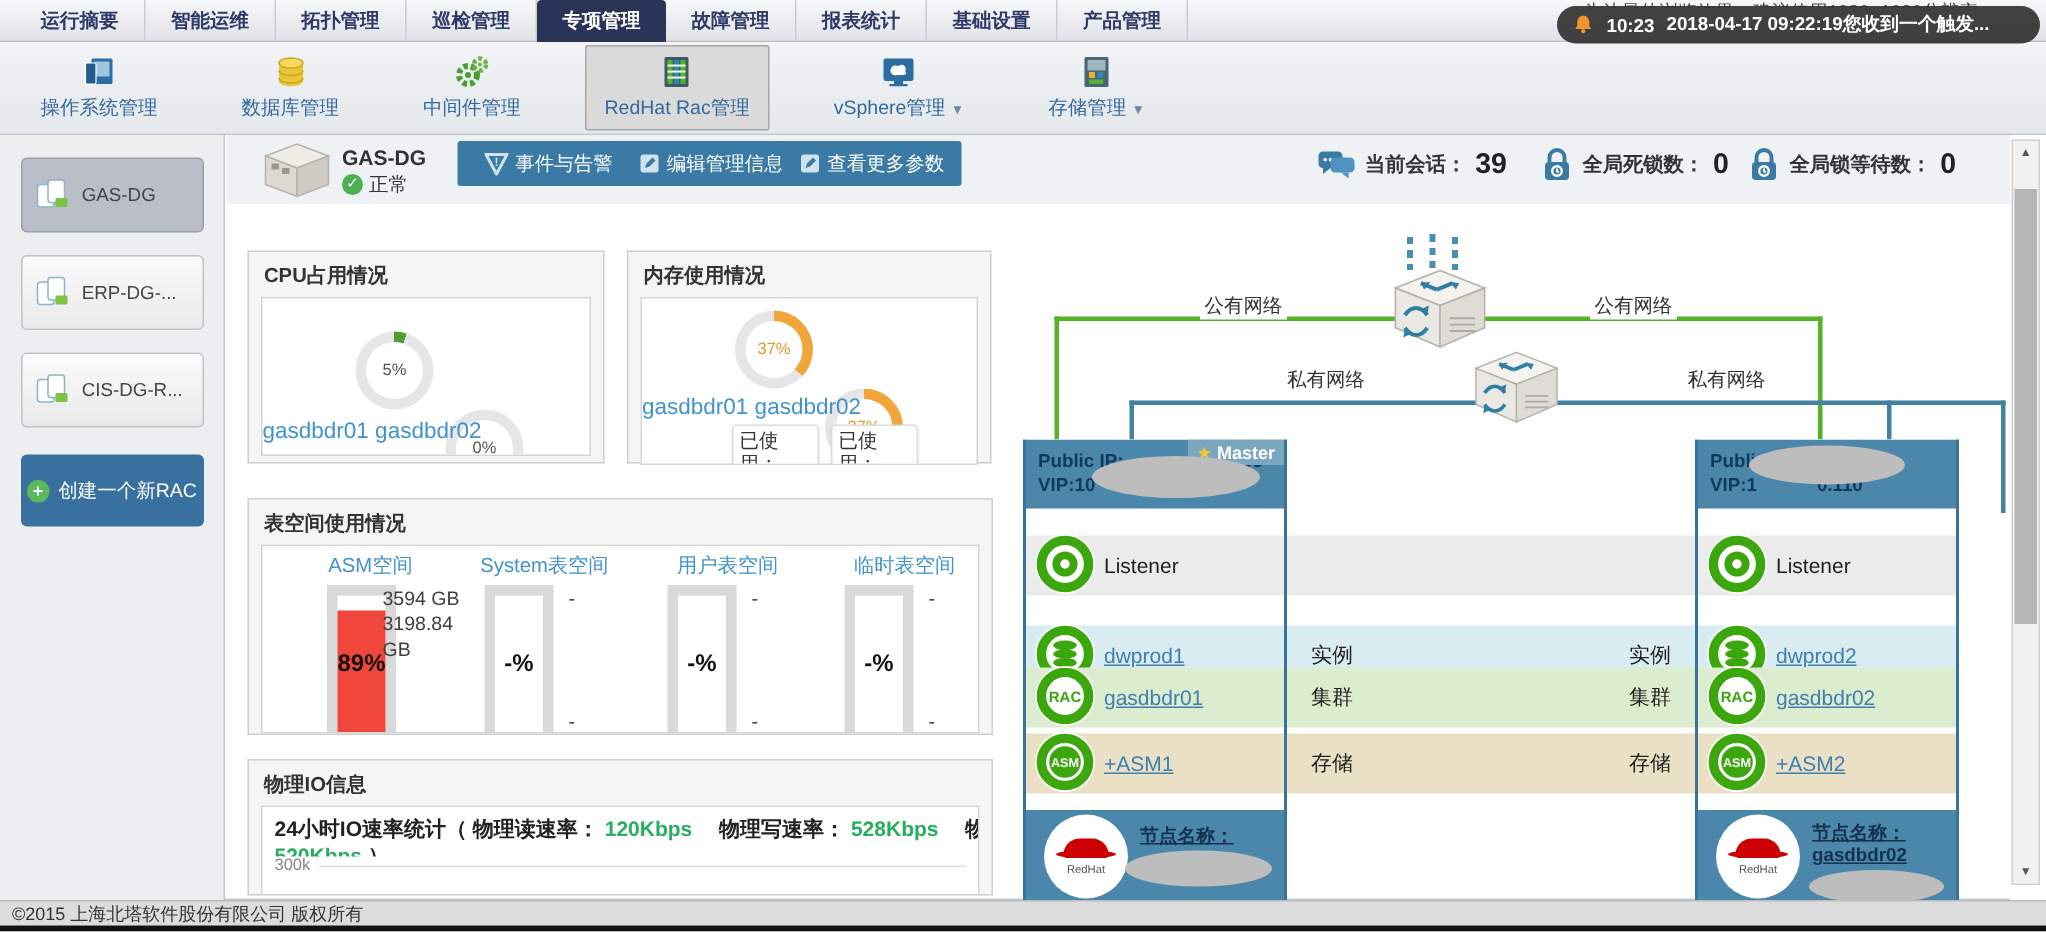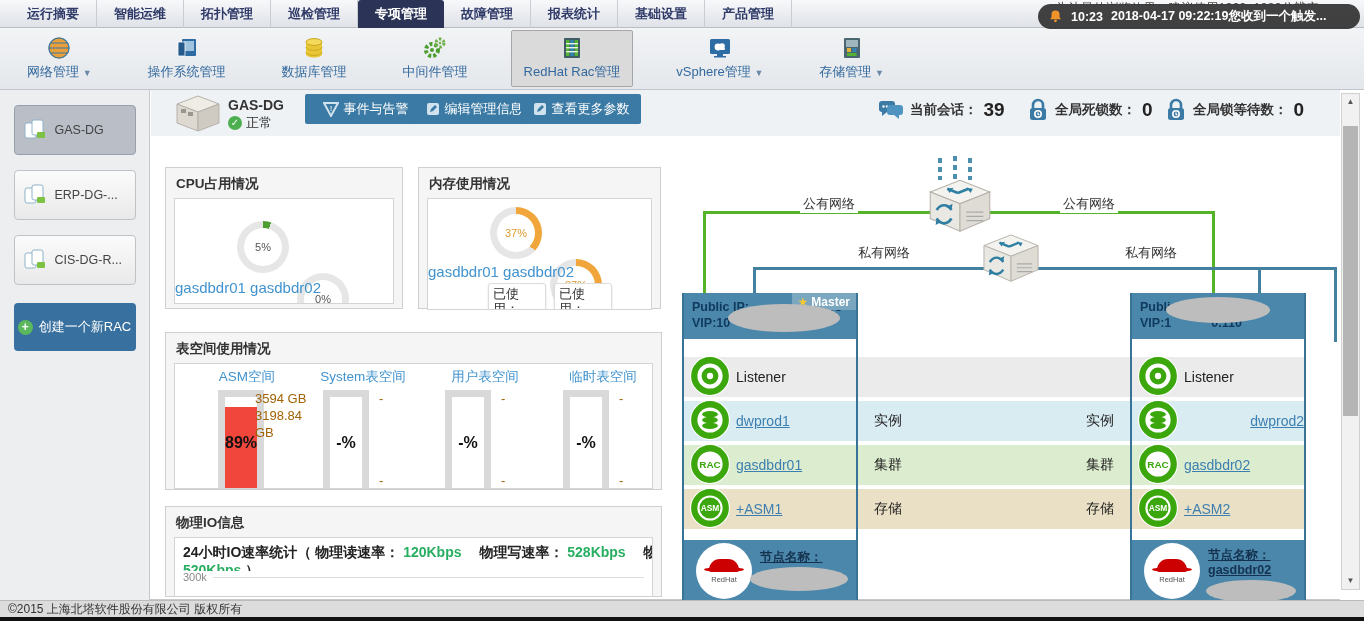--- a/index.html
+++ b/index.html
@@ -57,39 +57,39 @@
   .g37 span{color:#e09b2d;}
   .gaugelinks{font-size:15px;color:#4193ce;text-align:left;white-space:nowrap;}
   .usedbox{width:58px;background:#fff;border:1px solid #ddd;border-radius:3px;box-shadow:0 1px 2px rgba(0,0,0,.15);
            padding:2px 4px;box-sizing:border-box;font-size:13px;color:#333;line-height:15px;}
   .tscol{position:absolute;width:116px;}
   .tstitle{font-size:13.5px;color:#4193ce;text-align:center;white-space:nowrap;}
   .vbar{position:absolute;width:32px;height:92px;border:7px solid #d9d9d9;background:#fff;}
   .vfill{position:absolute;left:0;bottom:0;width:100%;background:#f0463c;}
   .vlabel{position:absolute;inset:0;display:flex;align-items:center;justify-content:center;
           font-size:16px;font-weight:bold;color:#111;z-index:2;}
-  .vvals{position:absolute;font-size:13px;color:#a16207;line-height:17px;width:62px;}
+  .vvals{position:absolute;font-size:13px;color:#404040;line-height:17px;width:62px;}
   .iostat{font-size:14px;color:#222;font-weight:bold;white-space:nowrap;}
   .iogreen{color:#27ae60;}
   .ioaxis{display:flex;align-items:center;font-size:11px;color:#888;gap:6px;}
   .gridline{flex:1;height:1px;background:#ddd;}
   
   .netline{position:absolute;}
   .netlabel{position:absolute;font-size:13px;color:#333;background:#fff;padding:0 3px;white-space:nowrap;}
   .dash{position:absolute;width:4px;background:repeating-linear-gradient(#4a8fae 0 5px,transparent 5px 9px);}
   .nodepanel{position:absolute;width:176px;height:307px;background:#fff;border-left:2px solid #38749a;
              border-right:2px solid #38749a;box-sizing:border-box;overflow:hidden;}
   .nodehead{position:relative;height:46px;background:#4b87aa;color:#0f3a5e;font-size:12.5px;font-weight:bold;
             padding:6px 8px;box-sizing:border-box;line-height:16px;}
   .master{position:absolute;right:0;top:0;height:17px;background:#7ba6c0;color:#fff;font-size:12px;
           display:flex;align-items:center;gap:3px;padding:0 6px;}
   .star{color:#f5c832;font-size:12px;}
   .blob{position:absolute;background:#bdbdbd;border-radius:50%;z-index:6;}
   .nrow{position:absolute;height:40px;display:flex;align-items:center;}
-  .rowgray{background:#ebebeb;} .rowcyan{background:#d9ecf2;} .rowgreen{background:#dcedcf;} .rowtan{background:#eae0c5;}
+  .rowgray{background:#ebebeb;} .rowcyan{background:#d9ecf2;margin-top:16px;} .rowgreen{background:#dcedcf;} .rowtan{background:#eae0c5;}
   .nrow .nicon{position:absolute;left:5px;top:-2px;}
   .nrowlabel{margin-left:52px;font-size:14px;color:#222;}
   .nrowlink{margin-left:52px;font-size:14px;color:#3d7fb0;text-decoration:underline;}
   .midrow{position:absolute;left:858px;width:272px;height:40px;display:flex;align-items:center;
           justify-content:space-between;padding:0 16px;box-sizing:border-box;font-size:14px;color:#222;}
   .nodefoot{position:absolute;left:0;right:0;bottom:0;height:60px;background:#4b87aa;}
   .rhcircle{position:absolute;left:12px;top:3px;width:56px;height:56px;border-radius:50%;background:#fff;
             display:flex;flex-direction:column;align-items:center;justify-content:center;}
   .rhhat{width:30px;height:13px;background:#cc0000;border-radius:15px 15px 3px 3px;position:relative;}
   .rhhat::after{content:"";position:absolute;left:-5px;bottom:0;width:40px;height:5px;background:#cc0000;border-radius:50%;}
@@ -126,29 +126,20 @@
     <svg width="15" height="15" viewBox="0 0 16 16">
         <path d="M8 1.5a4.3 4.3 0 0 0-4.3 4.3v3L2.2 11h11.6l-1.5-2.2v-3A4.3 4.3 0 0 0 8 1.5z" fill="#f0932b"></path>
         <circle cx="8" cy="12.6" r="1.5" fill="#f0932b"></circle>
       </svg>
   </span>
   <span>10:23</span>
   <span>2018-04-17 09:22:19您收到一个触发...</span>
 </div>
 
 <div class="abs toolbar">
-  <div class="titem">
-    <span>
-      <svg width="24" height="24" viewBox="0 0 24 24">
-          <circle cx="12" cy="12" r="10" fill="#e9a03b" stroke="#b07b25"></circle>
-          <path d="M12 2a10 10 0 0 0 0 20M12 2a10 10 0 0 1 0 20M2 12h20M4 7h16M4 17h16" stroke="#3a78a5" stroke-width="1.2" fill="none"></path>
-        </svg>
-    </span>
-    <span class="tlabel"><span>网络管理</span> <span class="caret">▼</span></span>
-  </div>
   <div class="titem">
     <span>
       <svg width="24" height="24" viewBox="0 0 24 24">
           <rect x="7" y="3" width="14" height="17" rx="1" fill="#2e6da4"></rect>
           <rect x="9" y="5" width="10" height="10" fill="#9fc4e0"></rect>
           <rect x="3" y="6" width="7" height="14" rx="1" fill="#245a8c" stroke="#fff" stroke-width="0.8"></rect>
         </svg>
     </span>
     <span class="tlabel">操作系统管理</span>
   </div>
@@ -574,21 +565,21 @@
   <div class="nrow rowgray" style="left:0;right:0;top:64px;">
     <span class="nicon">
       <svg width="42" height="42" viewBox="0 0 40 40">
           <circle cx="20" cy="20" r="19" fill="#fff"></circle>
           <circle cx="20" cy="20" r="15" fill="#fff" stroke="#3ba70d" stroke-width="6"></circle>
           <circle cx="20" cy="20" r="5.5" fill="none" stroke="#3ba70d" stroke-width="5"></circle>
         </svg>
     </span>
     <span class="nrowlabel">Listener</span>
   </div>
-  <div class="nrow rowcyan" style="left:0;right:0;top:108px;justify-content:flex-end;">
+  <div class="nrow rowcyan" style="left:0;right:0;top:108px;">
     <span class="nicon">
       <svg width="42" height="42" viewBox="0 0 40 40">
           <circle cx="20" cy="20" r="19" fill="#fff"></circle>
           <circle cx="20" cy="20" r="15" fill="#fff" stroke="#3ba70d" stroke-width="6"></circle>
           <ellipse cx="20" cy="14.5" rx="7.5" ry="3" fill="#3ba70d"></ellipse>
           <ellipse cx="20" cy="20" rx="7.5" ry="3" fill="#3ba70d"></ellipse>
           <ellipse cx="20" cy="25.5" rx="7.5" ry="3" fill="#3ba70d"></ellipse>
         </svg>
     </span>
     <span class="nrowlink">dwprod2</span>

